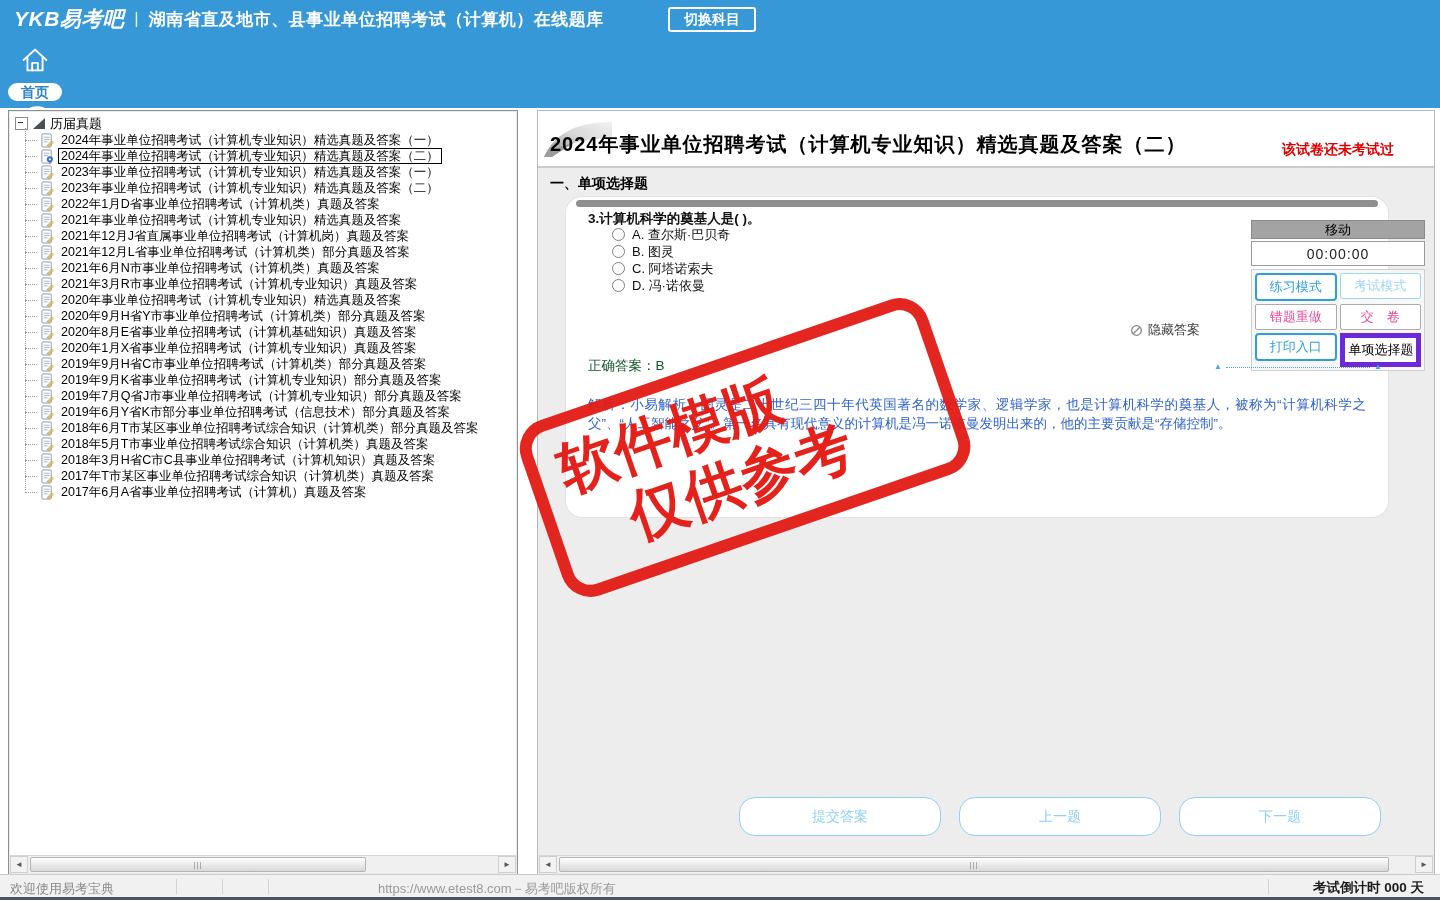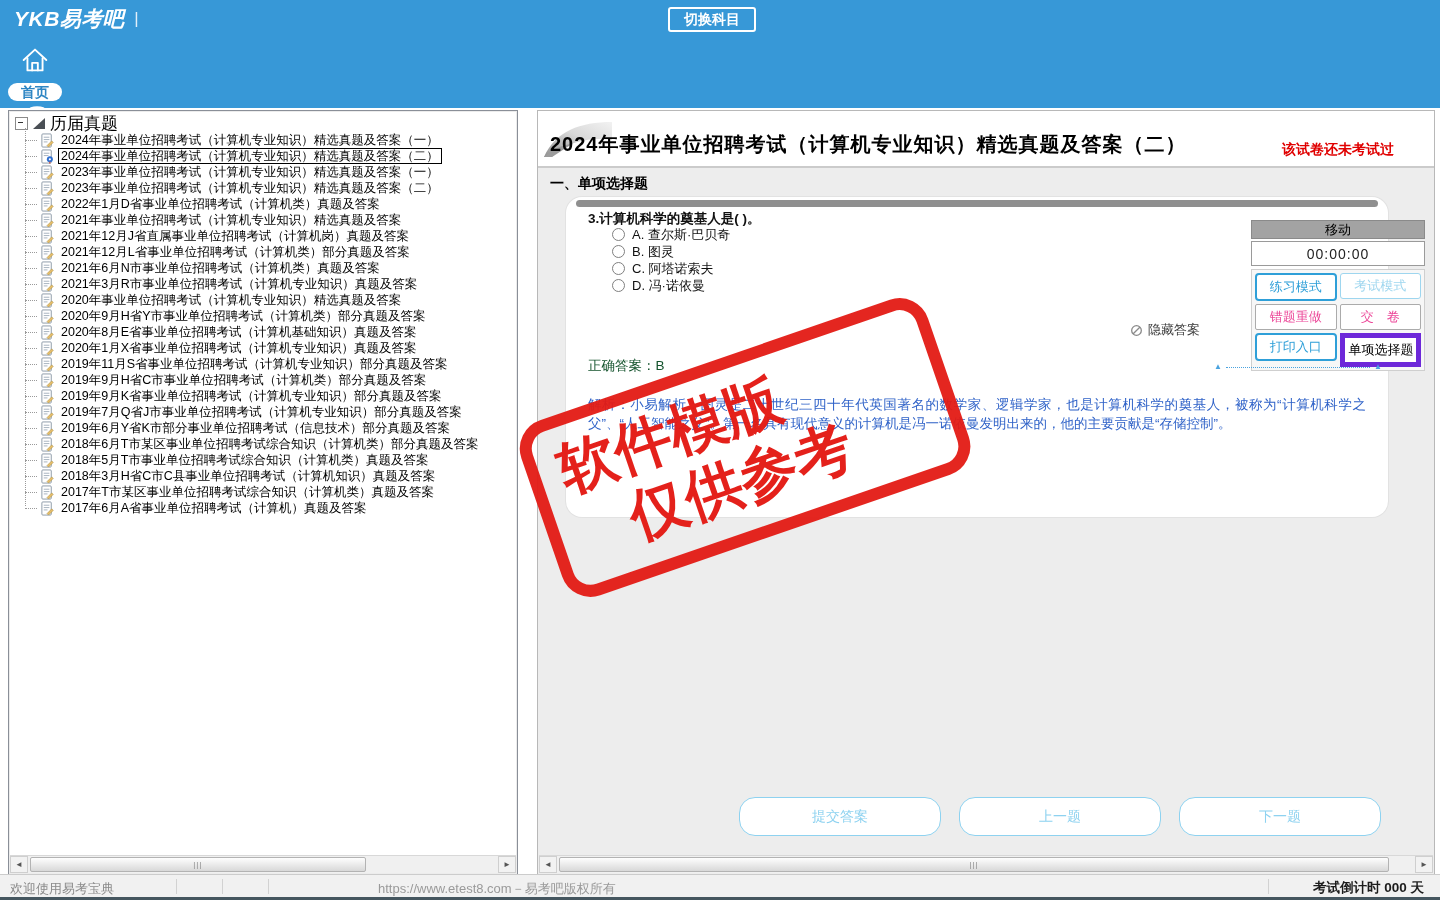--- a/index.html
+++ b/index.html
@@ -22,21 +22,21 @@
   .nav-label{margin-top:5px;font-size:14px;font-weight:bold;color:#fff;white-space:nowrap;line-height:18px;}
   .nav-label.pill{background:#fff;color:#2e86c4;padding:0 13px;border-radius:10px;}
   
   .sidebar{position:absolute;left:8px;top:110px;width:508px;height:763px;background:#fff;
            border:1px solid #8a8f98;box-shadow:inset 0 0 0 1px #ececec;}
   .tree{position:absolute;left:0;top:0;right:0;bottom:19px;overflow:hidden;padding:4px 0 0 5px;color:#000;}
   .tree-root{display:flex;align-items:center;height:17px;font-size:13px;}
   .expander{width:11px;height:11px;border:1px solid #8a8a8a;background:#fff;position:relative;margin:0 5px 0 1px;flex:none;cursor:pointer;}
   .expander::after{content:"";position:absolute;left:2px;top:4px;width:5px;height:1px;background:#333;}
   .folder-glyph{width:12px;height:11px;background:#4a4f55;clip-path:polygon(0 100%,100% 0,100% 100%);margin-right:5px;flex:none;}
-  .tree-root-label{font-size:17px;}
+  .tree-root-label{font-size:13px;}
   .tree-items{position:relative;margin-left:27px;}
   .tree-items::before{content:"";position:absolute;left:-16px;top:-4px;bottom:10px;border-left:1px dotted #9a9a9a;}
   .tree-item{display:flex;align-items:center;height:16px;position:relative;cursor:pointer;white-space:nowrap;}
   .tree-item::before{content:"";position:absolute;left:-16px;top:8px;width:12px;border-top:1px dotted #9a9a9a;}
   .doc-ico{width:13px;height:15px;margin-right:5px;flex:none;display:flex;}
   .tree-label{font-size:12.5px;line-height:14px;padding:0 2px;}
   .tree-label.selected{outline:1px solid #000;}
   
   .hscroll{position:absolute;left:1px;right:1px;bottom:1px;height:17px;background:#f0f0f0;border-top:1px solid #d8d8d8;display:flex;align-items:center;}
   .hs-arrow{width:16px;height:15px;flex:none;font-size:8px;color:#555;display:flex;align-items:center;justify-content:center;
@@ -99,20 +99,21 @@
 </style>
 </head>
 <body>
 
 <div class="screen">
 
   <div class="header">
     <div class="brand-row">
       <span class="logo">YKB易考吧</span>
       <span class="brand-divider">|</span>
+      <span class="app-title">湖南省直及地市、县事业单位招聘考试（计算机）在线题库</span>
     </div>
     <div class="switch-btn">切换科目</div>
     <div class="nav">
         <div class="nav-item narrow">
           <span class="nav-ico">
             <svg viewBox="0 0 36 36" fill="none" stroke="#fff" stroke-width="2" stroke-linecap="round" stroke-linejoin="round">
               <path d="M6 18 L18 7 L30 18"></path>
               <path d="M10 16 V29 H26 V16"></path>
               <path d="M15 29 V21 h6 v8"></path>
             </svg>
@@ -365,30 +366,20 @@
           </div>
           <div class="tree-item">
             <span class="doc-ico">
               <svg width="13" height="15" viewBox="0 0 13 16">
                 <rect x="0.5" y="1" width="10" height="14" rx="1" fill="#fff" stroke="#8a97a5"></rect>
                 <path d="M2.5 4.5 h6 M2.5 7 h6 M2.5 9.5 h4" stroke="#9aa7b5" stroke-width="0.9" fill="none"></path>
                 <path d="M6 13.4 L11 8.4 l1.6 1.6 L7.6 15 Z" fill="#e8c06a" stroke="#a98a3f" stroke-width="0.6"></path>
               </svg>
             </span>
             <span class="tree-label">2020年1月X省事业单位招聘考试（计算机专业知识）真题及答案</span>
-          </div>
-          <div class="tree-item">
-            <span class="doc-ico">
-              <svg width="13" height="15" viewBox="0 0 13 16">
-                <rect x="0.5" y="1" width="10" height="14" rx="1" fill="#fff" stroke="#8a97a5"></rect>
-                <path d="M2.5 4.5 h6 M2.5 7 h6 M2.5 9.5 h4" stroke="#9aa7b5" stroke-width="0.9" fill="none"></path>
-                <path d="M6 13.4 L11 8.4 l1.6 1.6 L7.6 15 Z" fill="#e8c06a" stroke="#a98a3f" stroke-width="0.6"></path>
-              </svg>
-            </span>
-            <span class="tree-label">2019年11月S省事业单位招聘考试（计算机专业知识）部分真题及答案</span>
           </div>
           <div class="tree-item">
             <span class="doc-ico">
               <svg width="13" height="15" viewBox="0 0 13 16">
                 <rect x="0.5" y="1" width="10" height="14" rx="1" fill="#fff" stroke="#8a97a5"></rect>
                 <path d="M2.5 4.5 h6 M2.5 7 h6 M2.5 9.5 h4" stroke="#9aa7b5" stroke-width="0.9" fill="none"></path>
                 <path d="M6 13.4 L11 8.4 l1.6 1.6 L7.6 15 Z" fill="#e8c06a" stroke="#a98a3f" stroke-width="0.6"></path>
               </svg>
             </span>
             <span class="tree-label">2019年9月H省C市事业单位招聘考试（计算机类）部分真题及答案</span>

